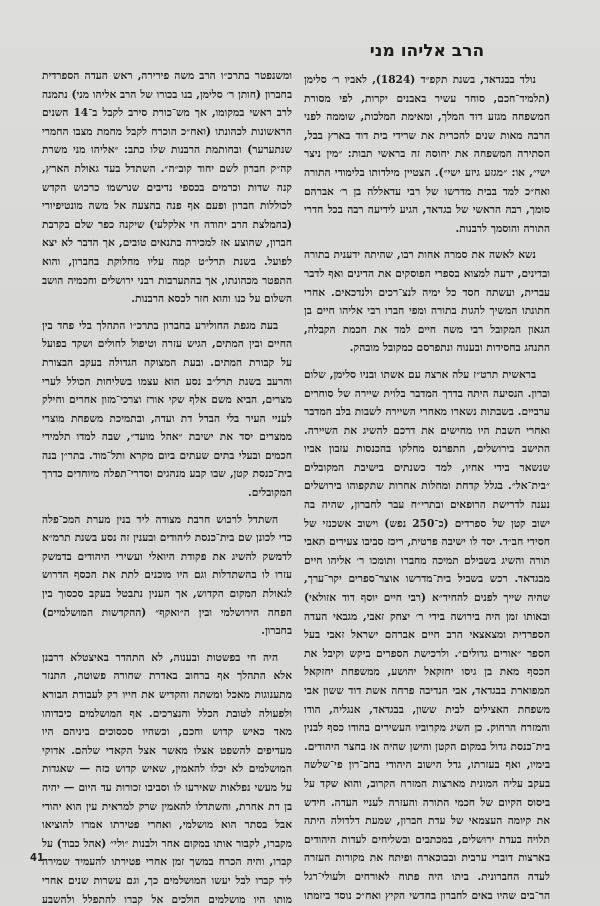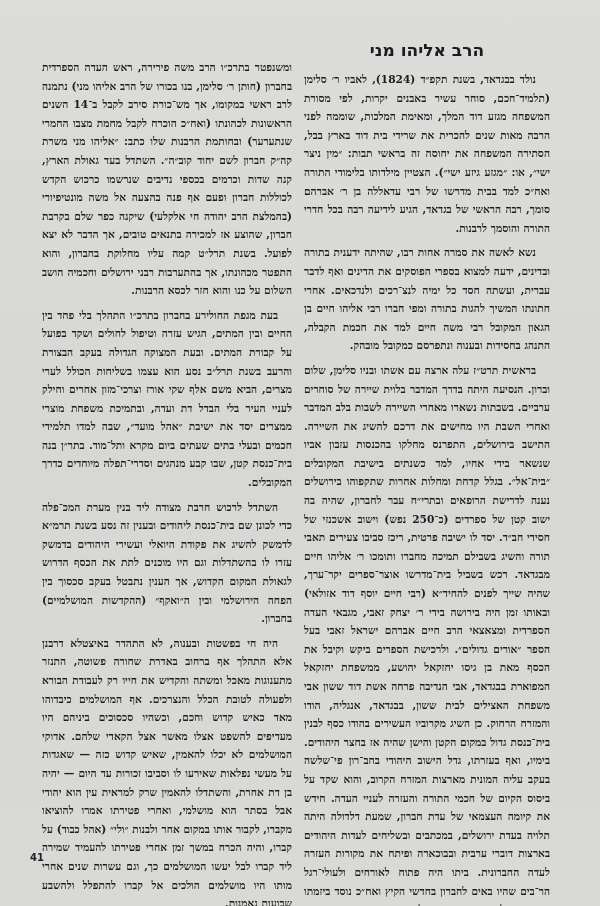--- a/index.html
+++ b/index.html
@@ -27,21 +27,21 @@
   .col-right { left: 304px; top: 38px; width: 246px; }
   .col-left  { left: 42px;  top: 58px; width: 250px; }
   .title {
     text-align: center;
     font-size: 17px;
     font-weight: bold;
     margin: 0 0 8px 0;
     line-height: 24px;
     font-family: "DejaVu Sans", "Liberation Sans", sans-serif;
   }
-  .para { margin: 0 0 6px 0; text-indent: 14px; }
+  .para { margin: 8px 0 6px 0; text-indent: 14px; }
   .para.noindent { text-indent: 0; }
   .page-number {
     position: absolute; left: 30px; top: 852px;
     font-size: 10px; font-weight: bold;
     font-family: "DejaVu Sans", "Liberation Sans", sans-serif;
     color: #222;
     text-align: center;
   }
 </style>
 </head>

